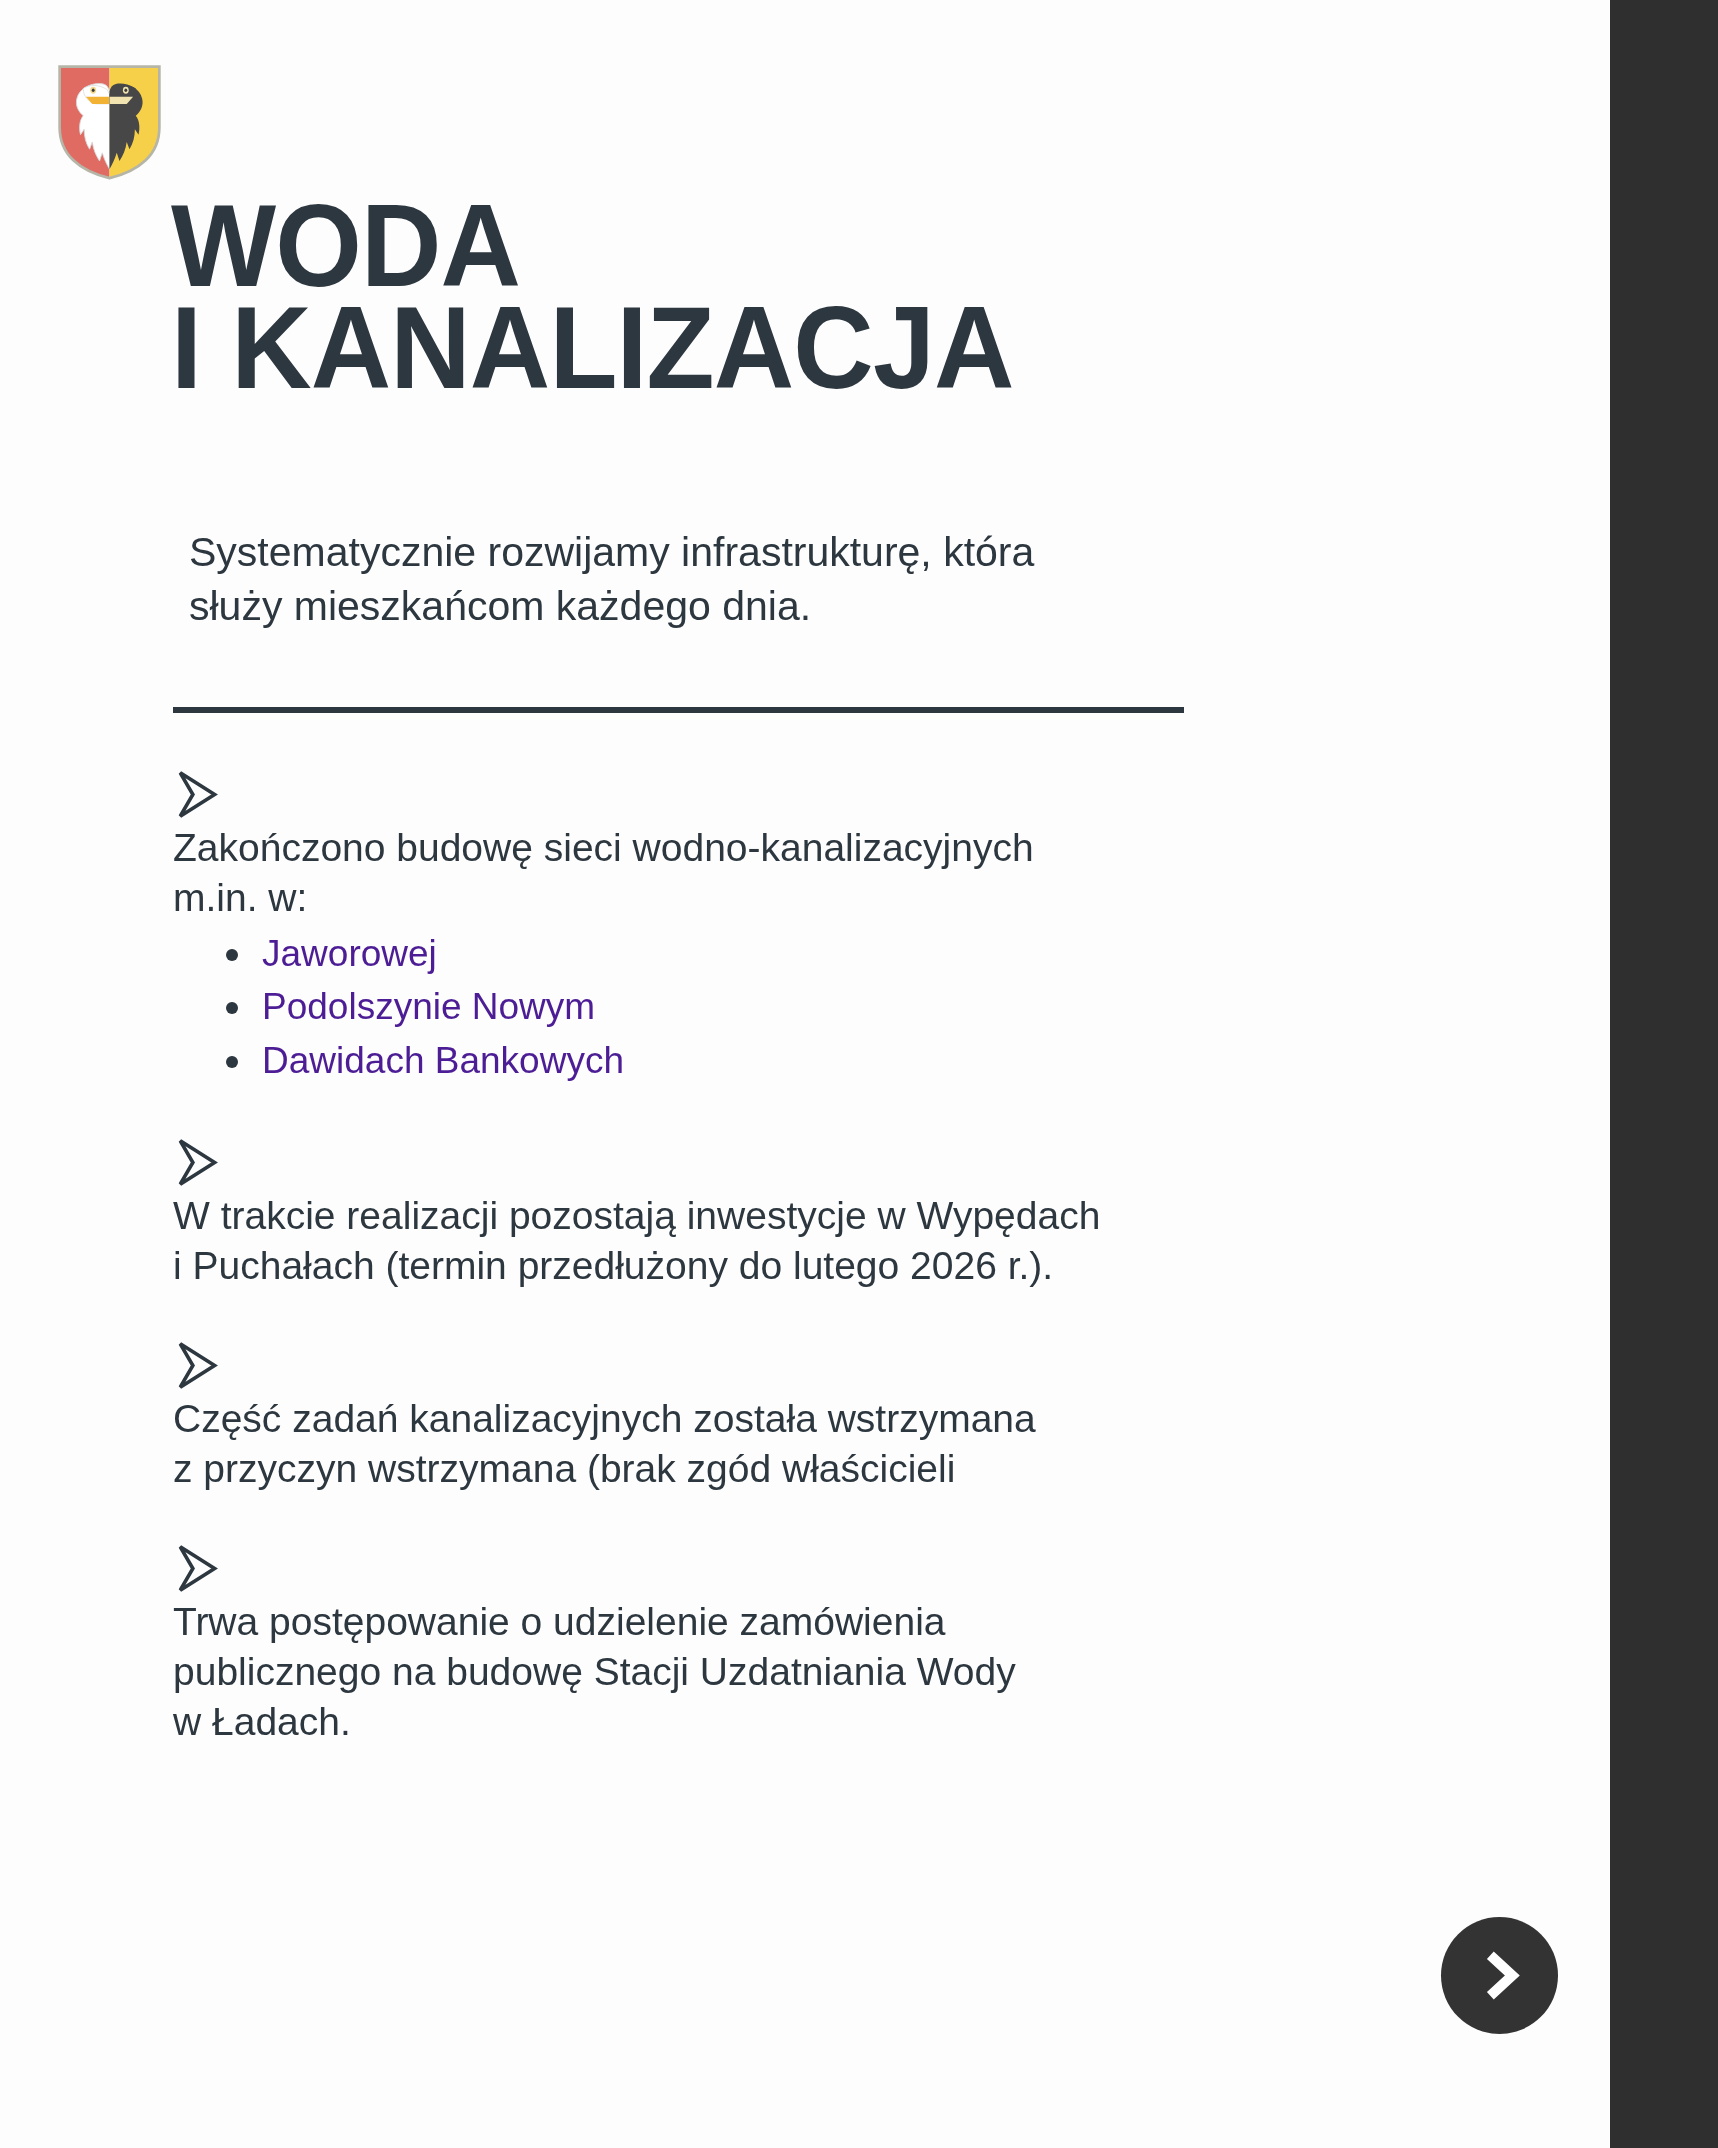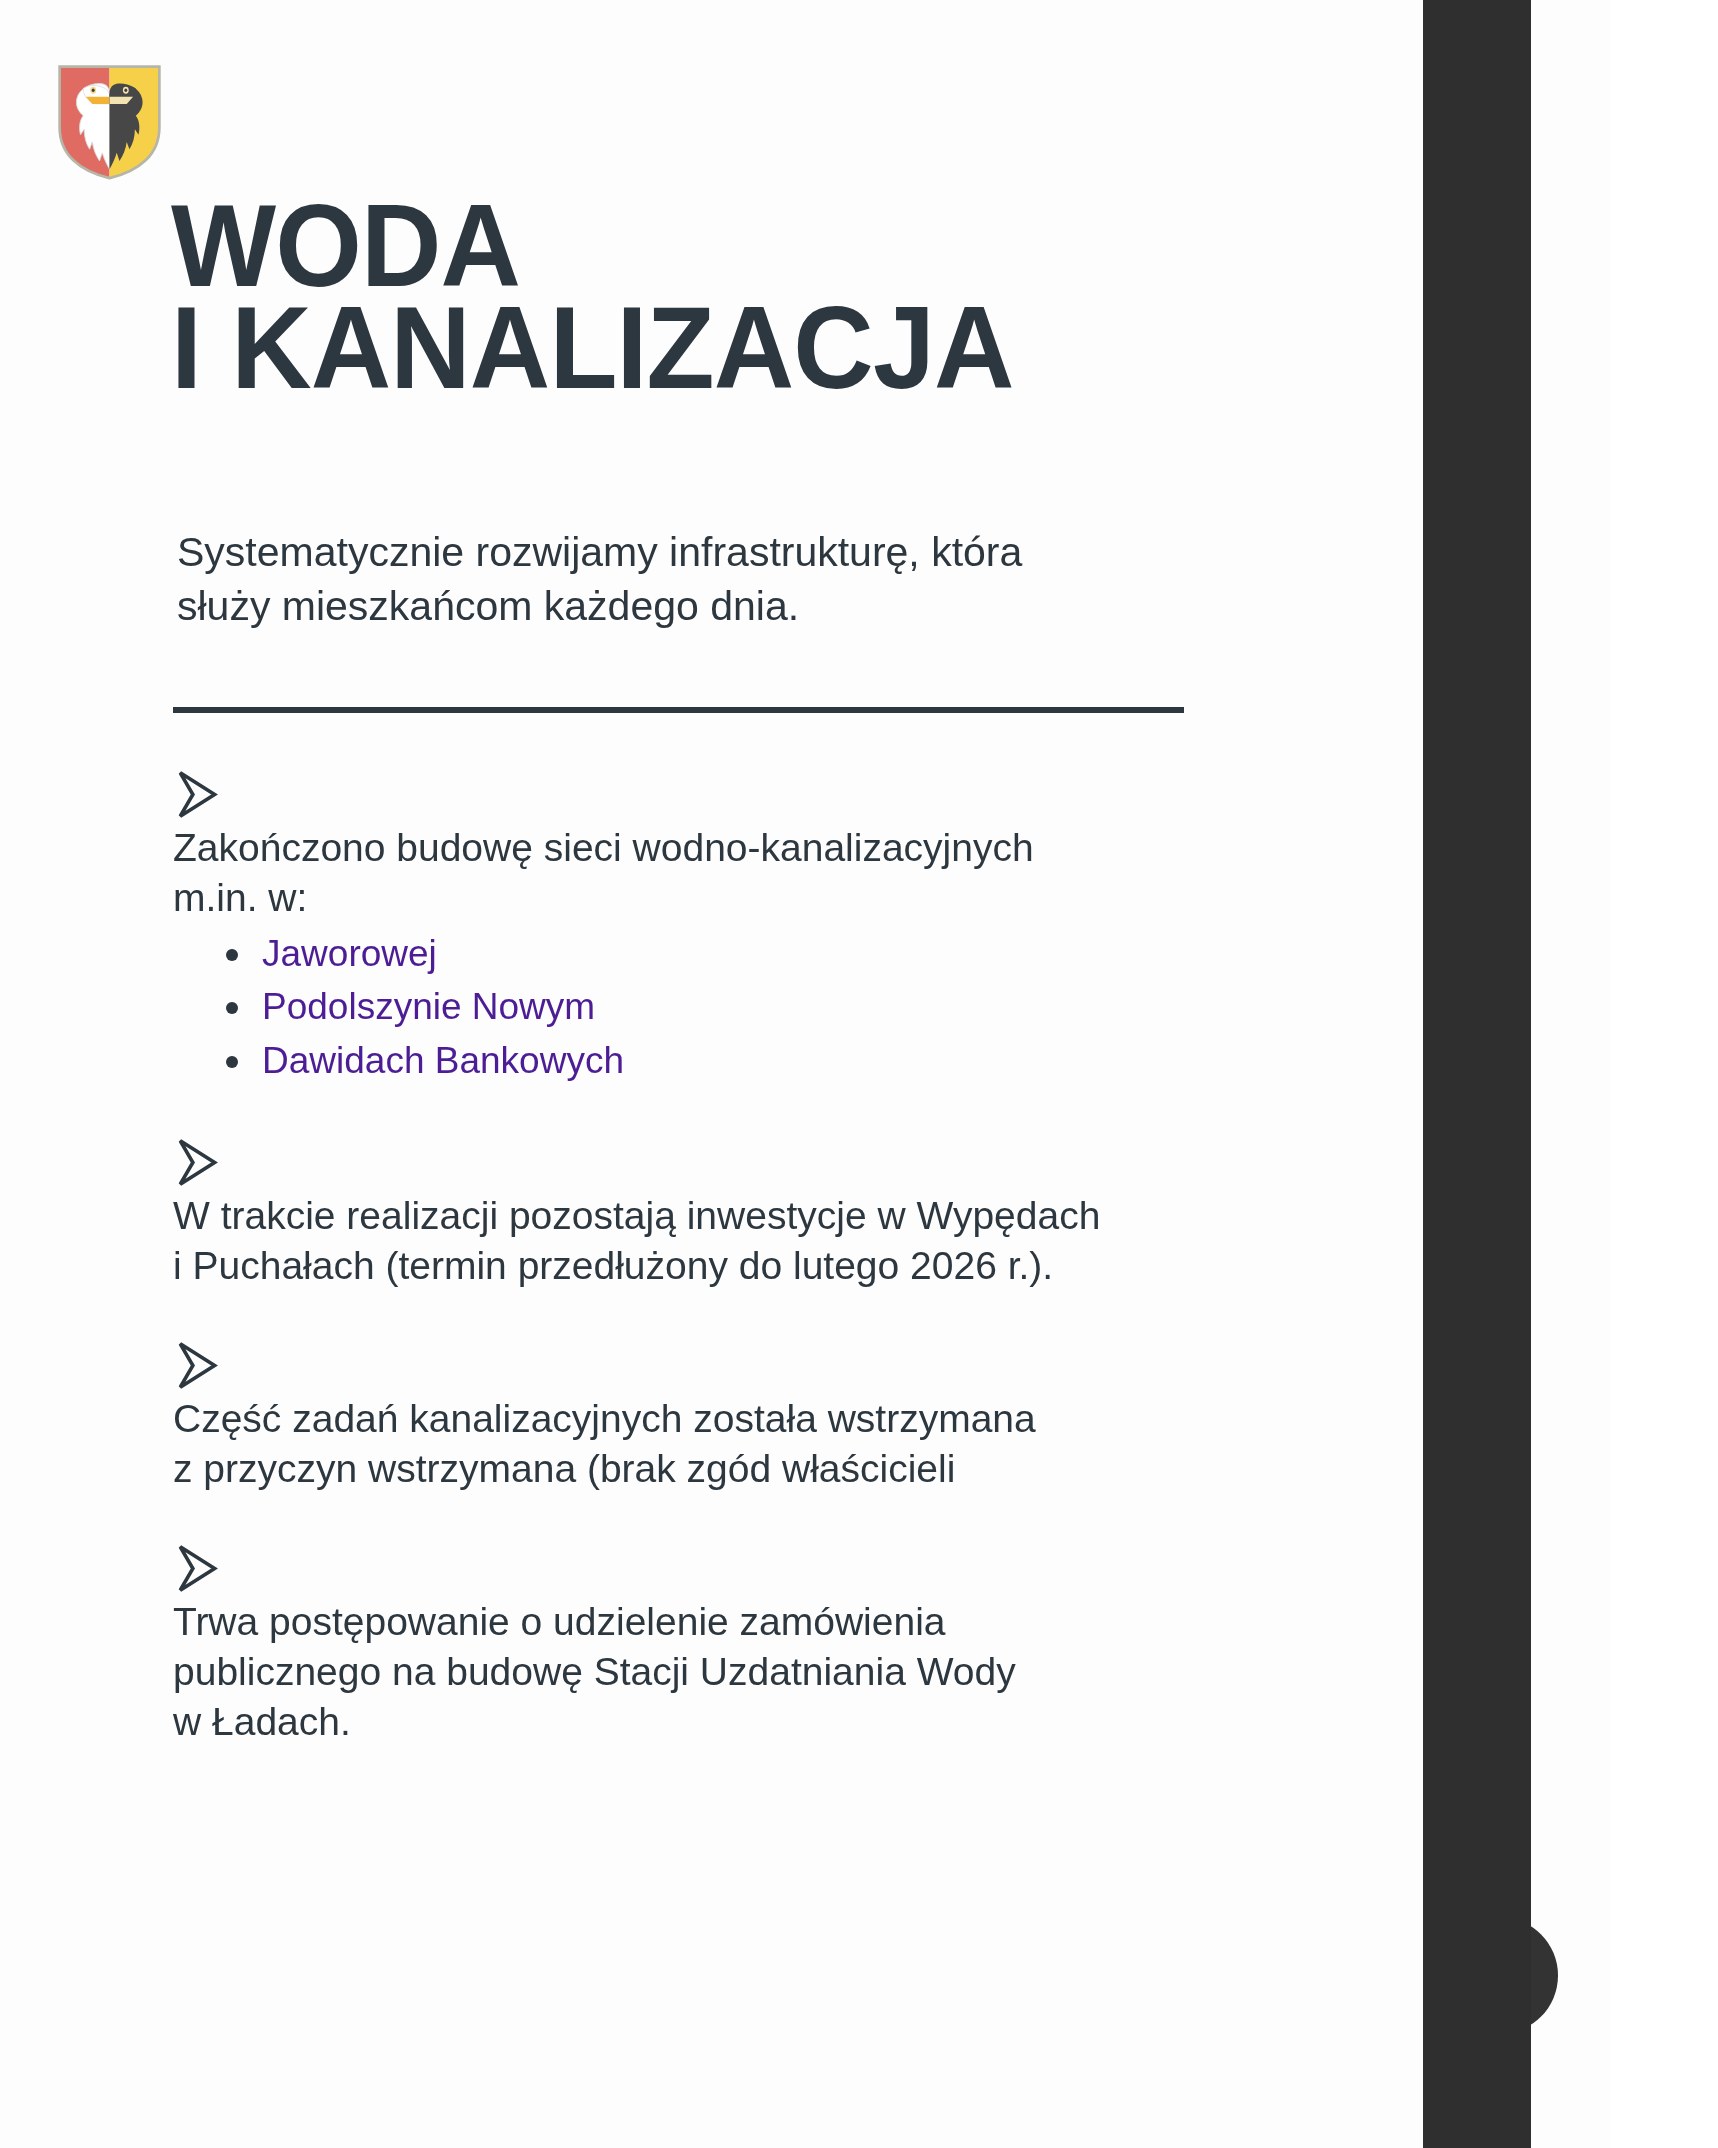--- a/index.html
+++ b/index.html
@@ -9,21 +9,21 @@
   body {
     width: 1718px;
     height: 2148px;
     background: #ffffff;
     font-family: "Liberation Sans", sans-serif;
     overflow: hidden;
   }
 
   .slide {
     position: relative;
-    width: 1531px;
+    width: 1718px;
     height: 2148px;
     background: #fdfdfd;
     box-sizing: border-box;
   }
 
   
   .right-strip {
     position: absolute;
     top: 0;
     right: 0;
@@ -66,21 +66,21 @@
     letter-spacing: -0.9px;
     color: #2d373f;
     transform: scaleX(0.96);
     transform-origin: left center;
     white-space: nowrap;
   }
 
   
   .subtitle {
     position: absolute;
-    left: 177px;
+    left: 189px;
     top: 525px;
     width: 1273px;
     font-size: 41px;
     line-height: 1.32;
     color: #2d373f;
     font-weight: 400;
   }
   .subtitle div { white-space: nowrap; }
 
   

